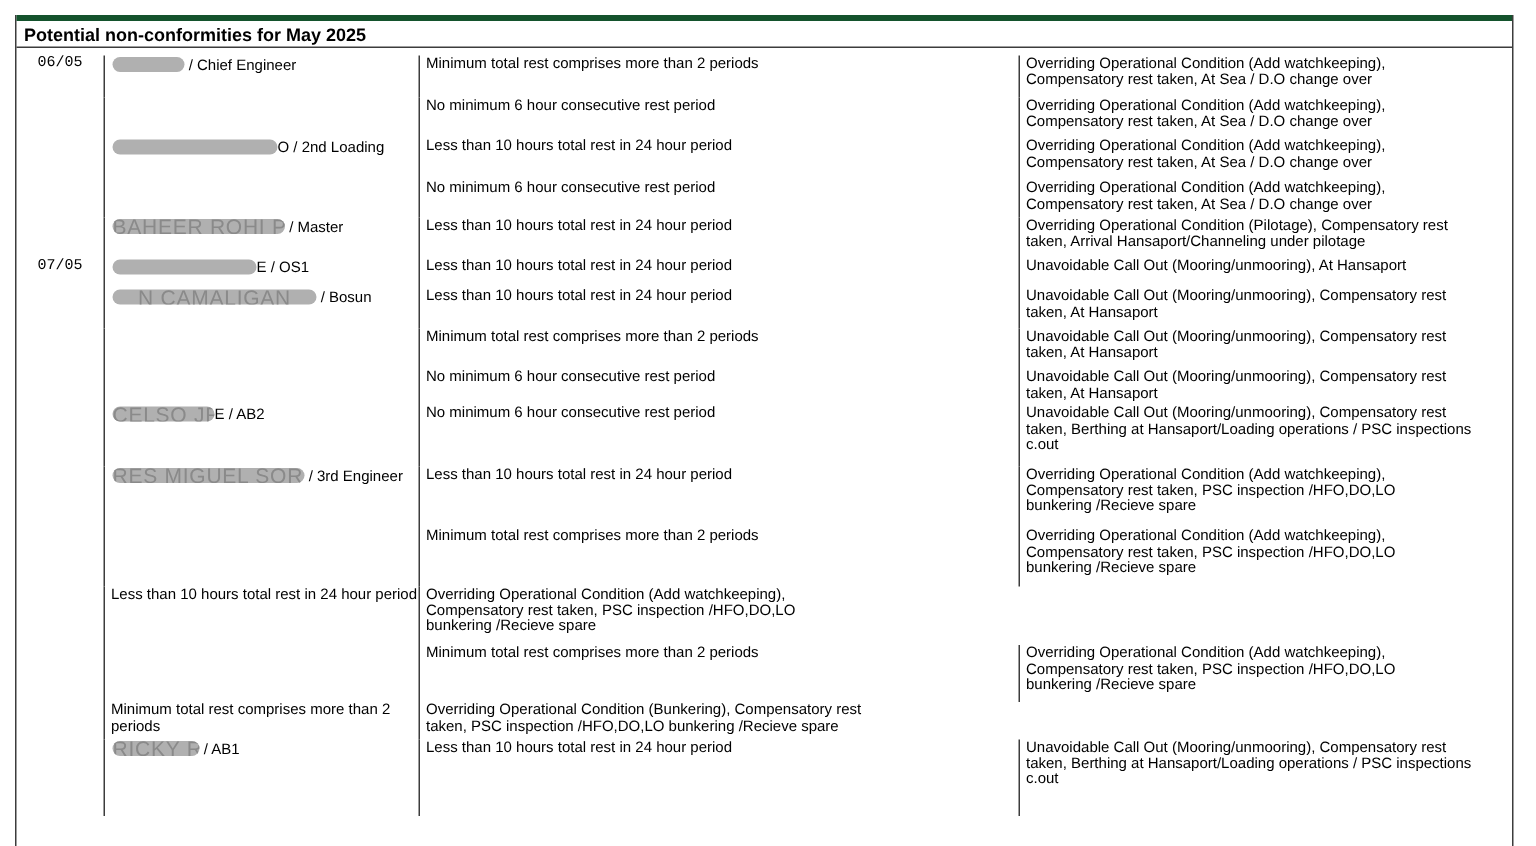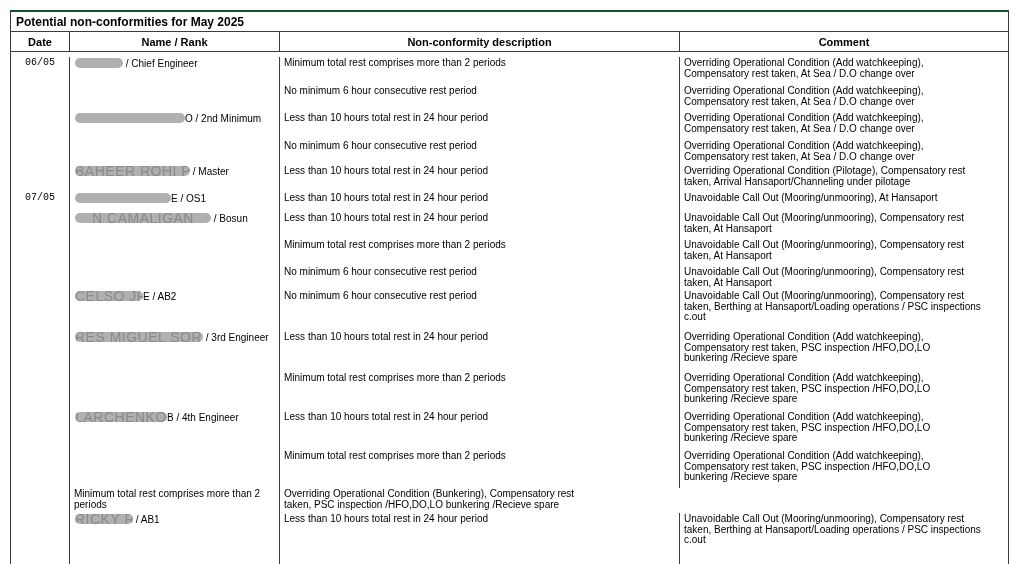--- a/index.html
+++ b/index.html
@@ -1,20 +1,20 @@
 <!DOCTYPE html>
 <html><head>
 <meta charset="utf-8">
 <style>
   html,body{margin:0;padding:0;background:#ffffff;width:1024px;height:564px;overflow:hidden;
     font-family:"Liberation Sans","DejaVu Sans",sans-serif;color:#000;}
   .page{position:relative;width:1024px;height:564px;background:#fff;}
   .table{position:absolute;left:10px;top:10px;width:999px;height:554px;
     border-left:1px solid #3c3c3c;border-right:1px solid #3c3c3c;box-sizing:border-box;}
-  .title-row{box-sizing:border-box;height:22px;border-top:2px solid #14532d;border-bottom:1px solid #3c3c3c;
+  .title-row{box-sizing:border-box;height:22px;border-top:4px solid #14532d;border-bottom:1px solid #3c3c3c;
     display:flex;align-items:center;padding-left:5px;font-size:12px;font-weight:bold;}
   .header-row{box-sizing:border-box;height:20px;border-bottom:1px solid #3c3c3c;display:grid;
     grid-template-columns:59px 210px 400px 1fr;}
   .header-row .hcell{box-sizing:border-box;display:flex;align-items:center;justify-content:center;
     font-size:11px;font-weight:bold;}
   .header-row .hcell:not(:last-child){border-right:1px solid #3c3c3c;}
   .tbody{box-sizing:border-box;padding-top:5px;height:512px;overflow:hidden;}
   .row{display:grid;grid-template-columns:59px 210px 400px 1fr;align-items:stretch;}
   .cell{box-sizing:border-box;font-size:10px;line-height:10.5px;}
   .cell.date{text-align:center;padding-top:1px;font-family:Liberation Mono, monospace;}
@@ -29,26 +29,20 @@
   .fragment,.rank{font-size:10px;}
 </style>
 </head>
 <body>
 
 <div class="page">
   <div class="table">
     <div class="title-row">
       <span>Potential non-conformities for May 2025</span>
     </div>
-    <div class="header-row">
-      <div class="hcell">Date</div>
-      <div class="hcell">Name / Rank</div>
-      <div class="hcell">Non-conformity description</div>
-      <div class="hcell">Comment</div>
-    </div>
     <div class="tbody">
   <div class="row" style="min-height: 28px;">
     <div class="cell date bline">06/05</div>
     <div class="cell name bline">
       <span class="redaction" style="width: 48px;"><span class="ghost"></span></span><span class="fragment"></span><span class="rank"> / Chief Engineer</span>
     </div>
     <div class="cell desc bline">Minimum total rest comprises more than 2 periods</div>
     <div class="cell comment">Overriding Operational Condition (Add watchkeeping),
 Compensatory rest taken, At Sea / D.O  change over</div>
   </div>
@@ -59,21 +53,21 @@
       <span class="fragment"></span><span class="rank"></span>
     </div>
     <div class="cell desc bline">No minimum 6 hour consecutive rest period</div>
     <div class="cell comment">Overriding Operational Condition (Add watchkeeping),
 Compensatory rest taken, At Sea / D.O  change over</div>
   </div>
 
   <div class="row" style="min-height: 28px;">
     <div class="cell date bline"></div>
     <div class="cell name bline">
-      <span class="redaction" style="width: 110px;"><span class="ghost"></span></span><span class="fragment">O</span><span class="rank"> / 2nd Minimum</span>
+      <span class="redaction" style="width: 110px;"><span class="ghost"></span></span><span class="fragment">O</span><span class="rank"> / 2nd Loading</span>
     </div>
     <div class="cell desc bline">Less than 10 hours total rest in 24 hour period</div>
     <div class="cell comment">Overriding Operational Condition (Add watchkeeping),
 Compensatory rest taken, At Sea / D.O  change over</div>
   </div>
 
   <div class="row" style="min-height: 25px;">
     <div class="cell date bline"></div>
     <div class="cell name bline">
       <span class="fragment"></span><span class="rank"></span>
@@ -160,23 +154,20 @@
       <span class="fragment"></span><span class="rank"></span>
     </div>
     <div class="cell desc bline">Minimum total rest comprises more than 2 periods</div>
     <div class="cell comment">Overriding Operational Condition (Add watchkeeping),
 Compensatory rest taken, PSC inspection /HFO,DO,LO
 bunkering /Recieve spare</div>
   </div>
 
   <div class="row" style="min-height: 39px;">
     <div class="cell date bline"></div>
-    <div class="cell name bline">
-      <span class="redaction" style="width: 92px;"><span class="ghost">LARCHENKO</span></span><span class="fragment">B</span><span class="rank"> / 4th Engineer</span>
-    </div>
     <div class="cell desc bline">Less than 10 hours total rest in 24 hour period</div>
     <div class="cell comment">Overriding Operational Condition (Add watchkeeping),
 Compensatory rest taken, PSC inspection /HFO,DO,LO
 bunkering /Recieve spare</div>
   </div>
 
   <div class="row" style="min-height: 38px;">
     <div class="cell date bline"></div>
     <div class="cell name bline">
       <span class="fragment"></span><span class="rank"></span>

